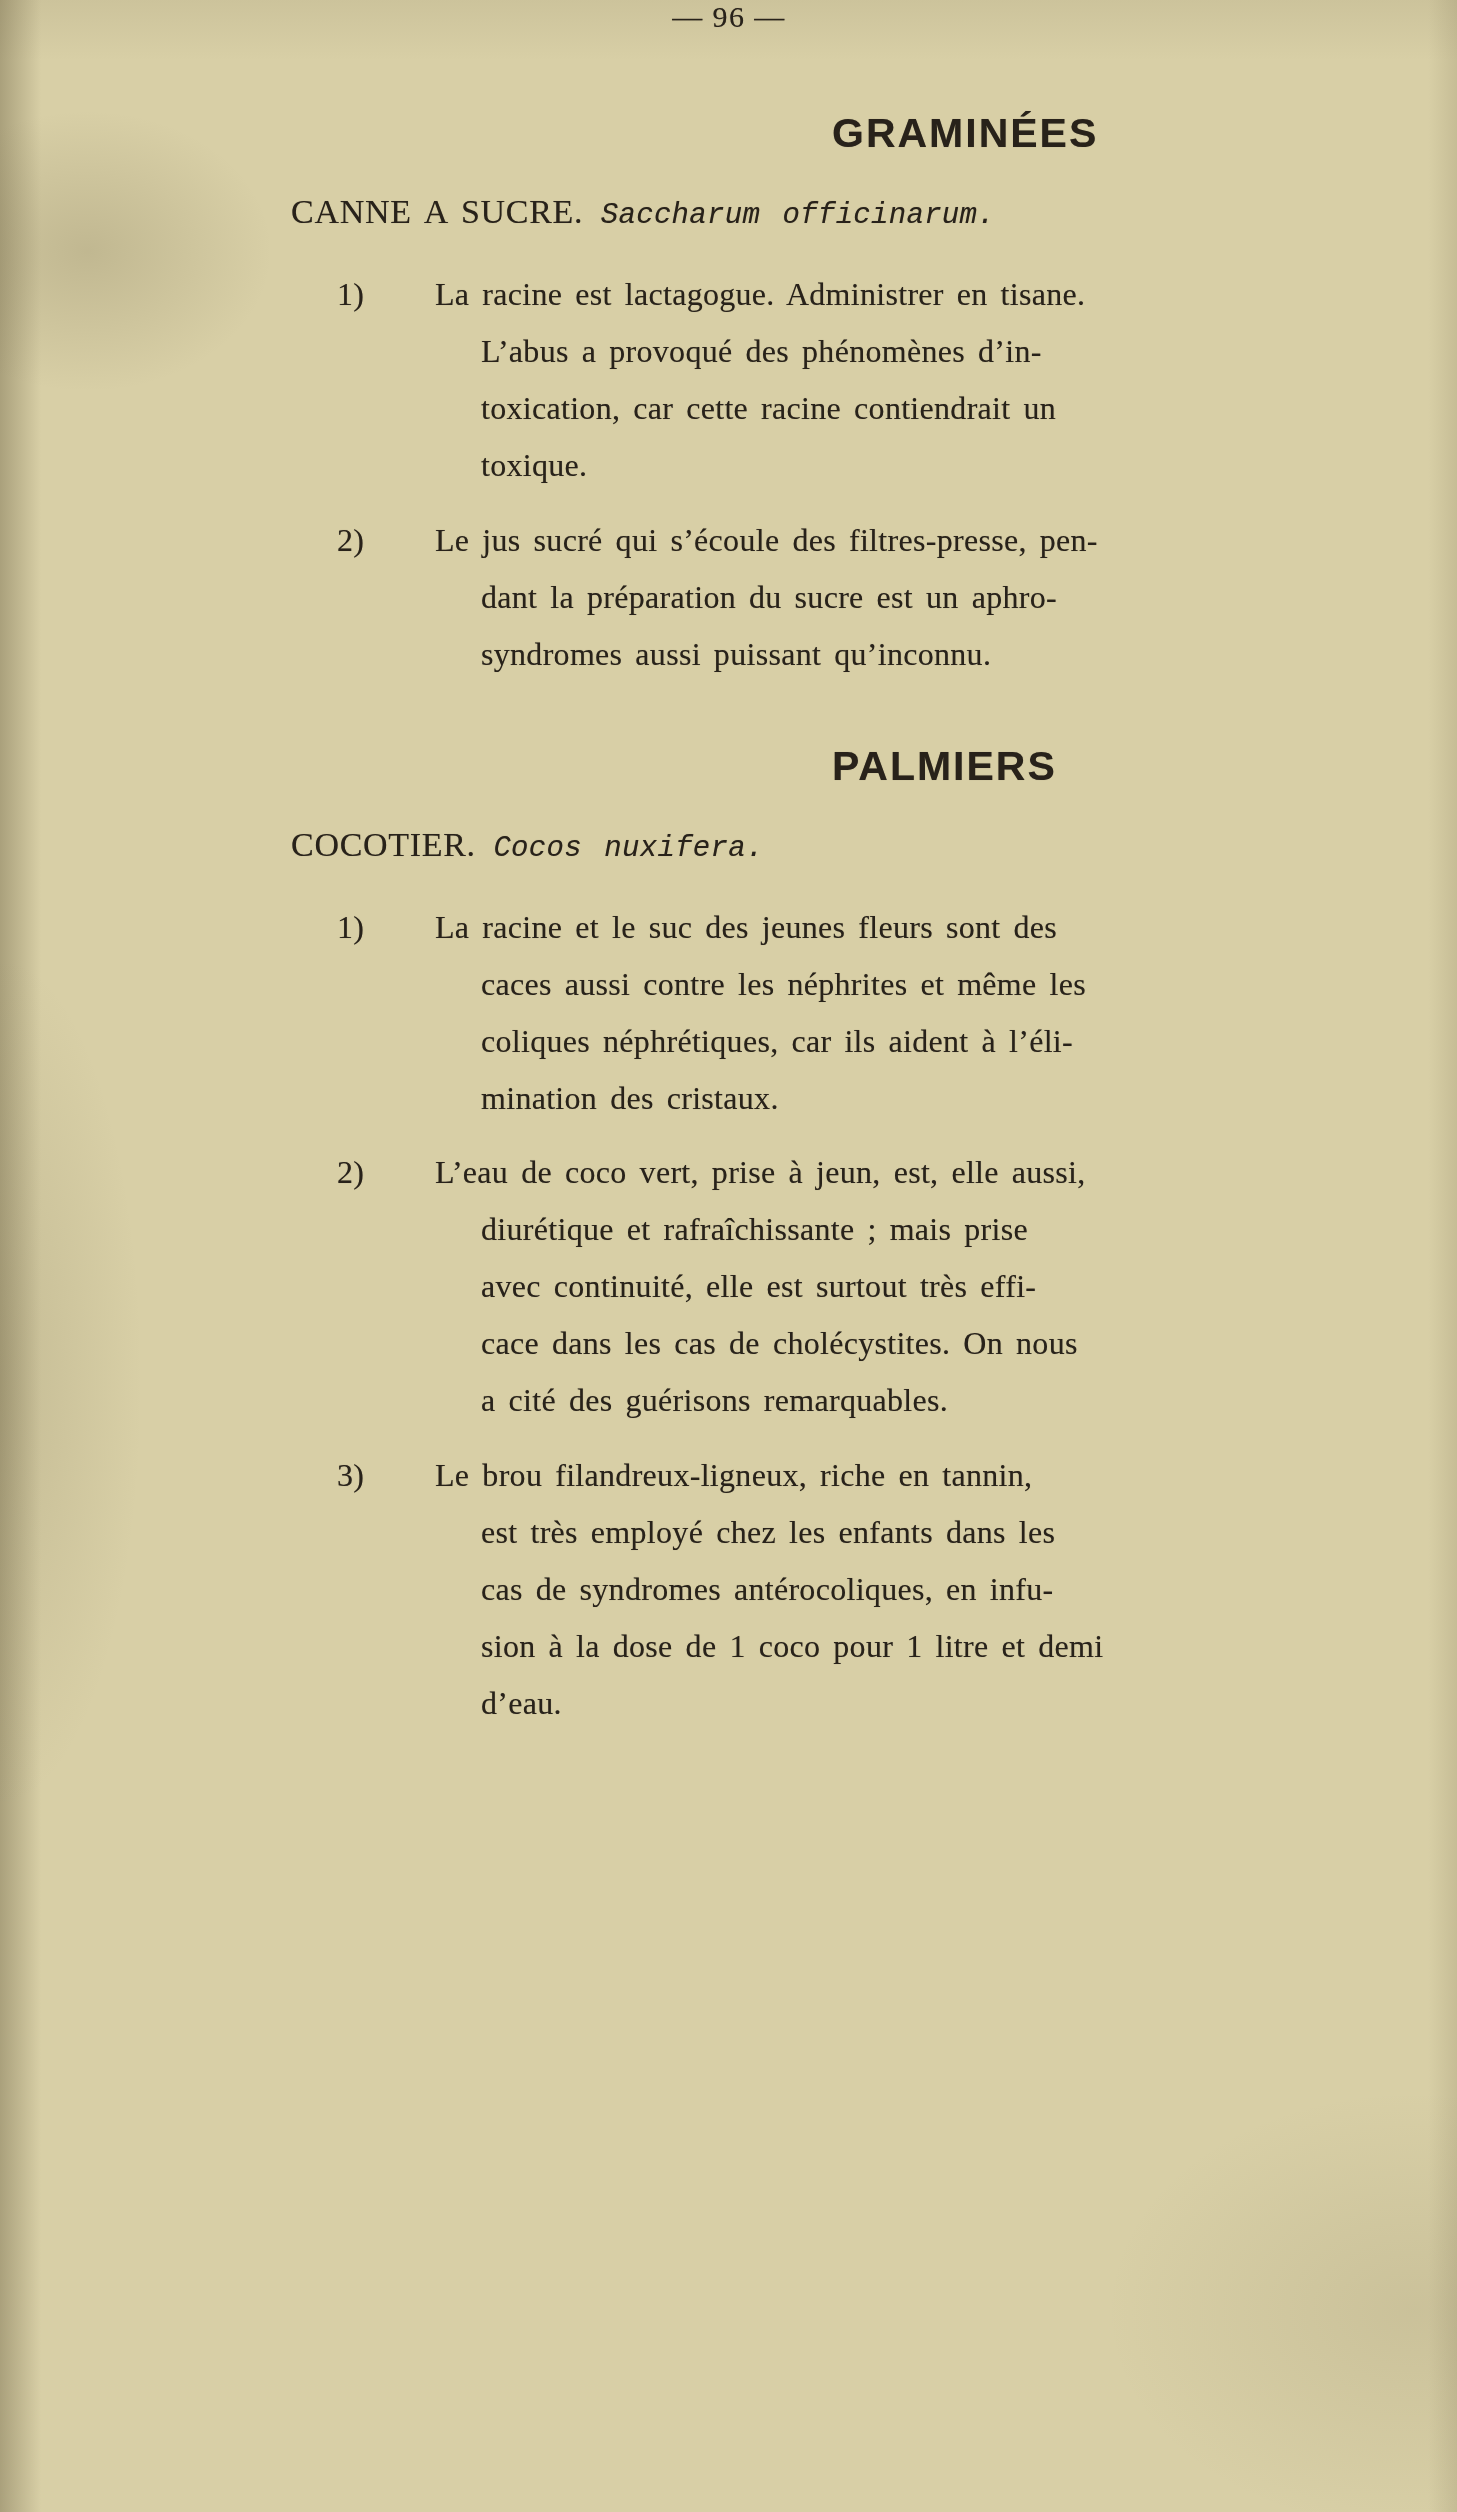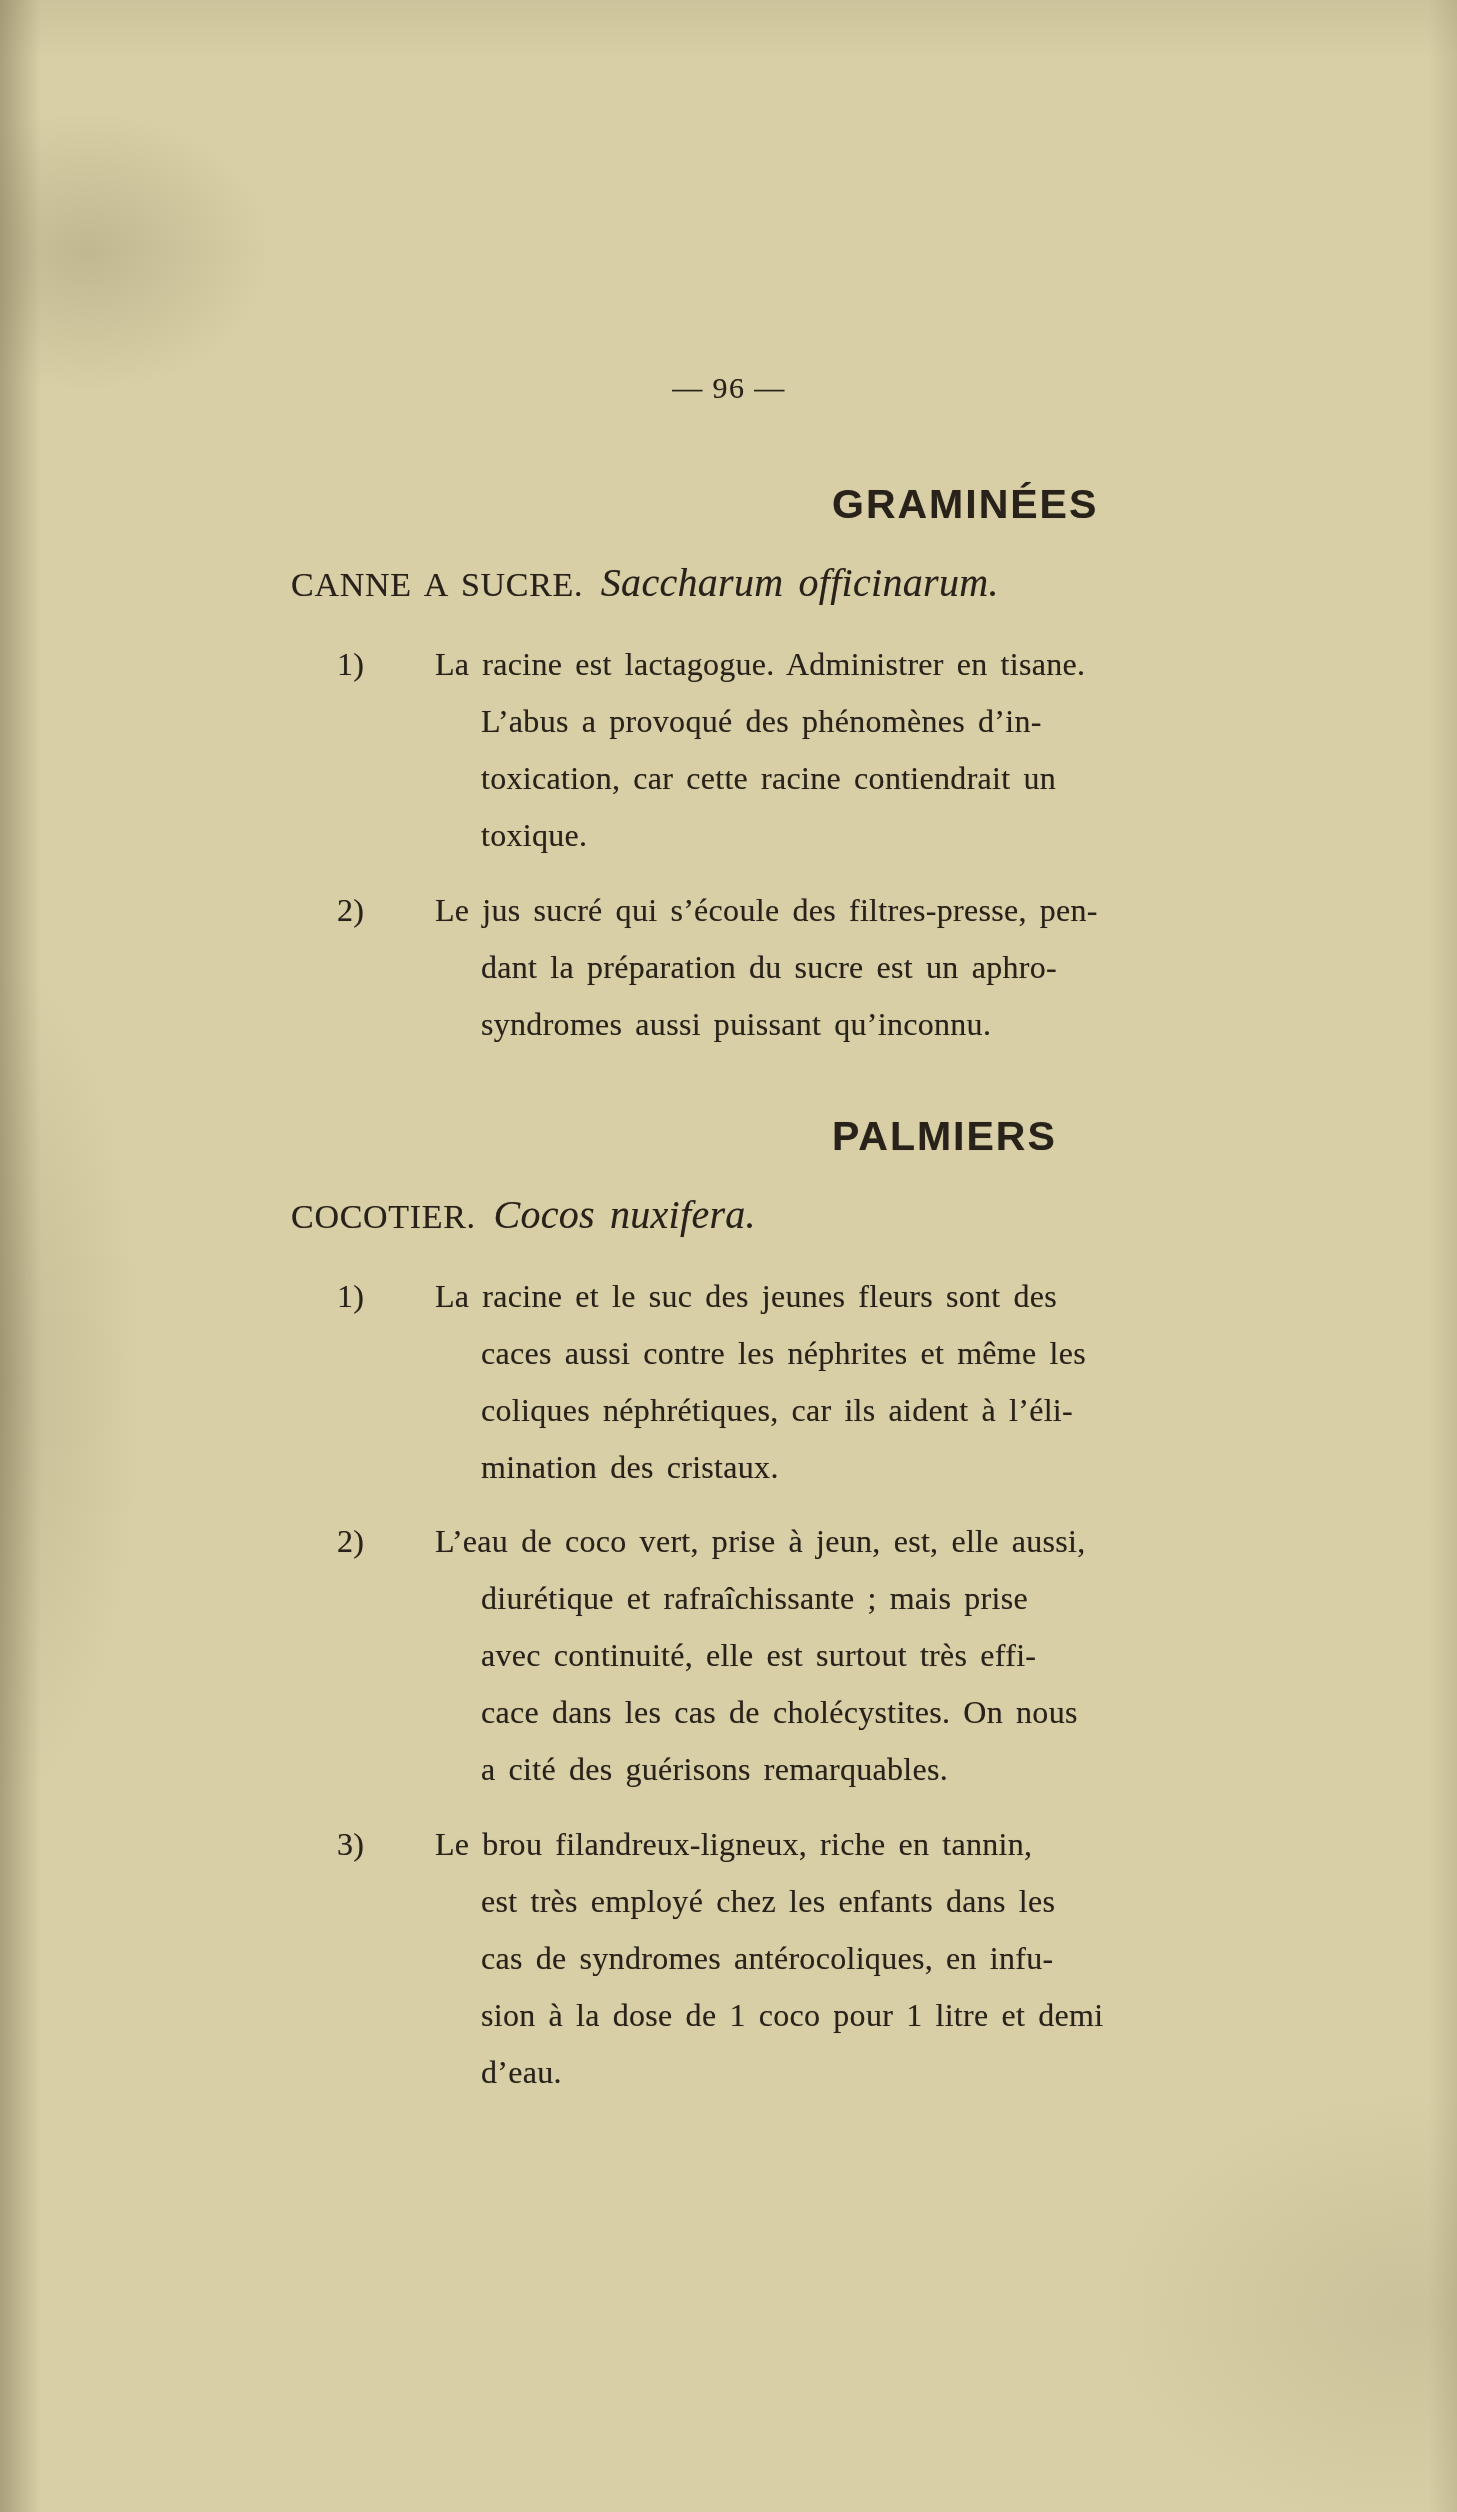--- a/index.html
+++ b/index.html
@@ -24,21 +24,20 @@
     background:
       radial-gradient(ellipse 284px 216px at 6% 10%, rgba(110,100,70,0.22), transparent 65%),
       radial-gradient(ellipse 473px 338px at 97% 92%, rgba(120,110,80,0.14), transparent 65%),
       radial-gradient(ellipse 203px 609px at 0% 55%, rgba(110,100,70,0.18), transparent 70%),
       linear-gradient(90deg, rgba(100,90,60,0.40), rgba(100,90,60,0) 41px),
       linear-gradient(270deg, rgba(100,90,60,0.16), rgba(100,90,60,0) 30px),
       linear-gradient(180deg, rgba(100,90,60,0.10), rgba(100,90,60,0) 61px);
   }
   .sheet {
     position: relative;
-    padding-top: 371px;
   }
   .page-number {
     text-align: center;
     font-size: 30px;
     line-height: 34px;
     letter-spacing: 1.4px;
     margin-bottom: 81px;
     text-shadow: 0 0 0.7px rgba(40,34,26,0.45);
   }
   .text-block {
@@ -67,22 +66,23 @@
     margin-bottom: 30px;
     white-space: nowrap;
   }
   .entry-title {
     font-size: 34px;
     font-weight: 400;
     letter-spacing: 0.7px;
     margin-right: 17.6px;
   }
   .entry-species {
-    font-size: 40px;
+    font-size: 29px;
     font-style: italic;
+    font-family: Liberation Mono, monospace;
   }
   .item { margin-bottom: 17.6px; }
   .first-line { white-space: nowrap; }
   .num {
     display: inline-block;
     width: 55px;
     margin-left: 46px;
   }
   .cont { margin-left: 147px; }
   .line { white-space: nowrap; margin-left: 43px; }

